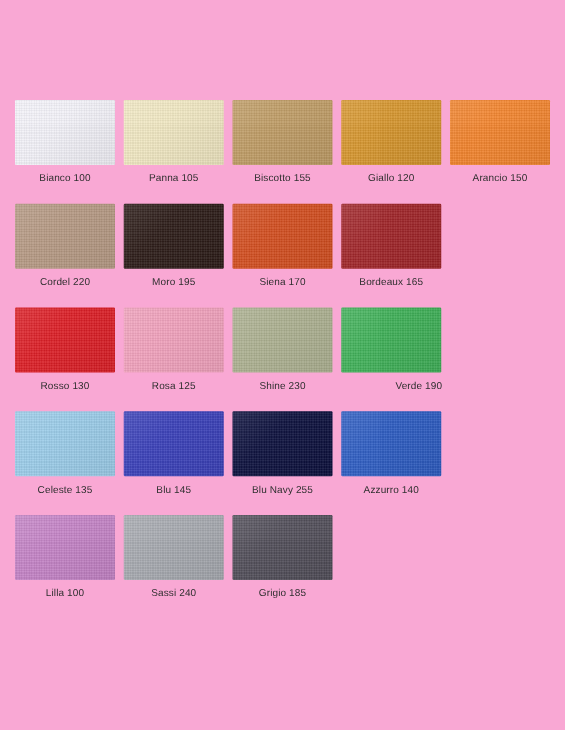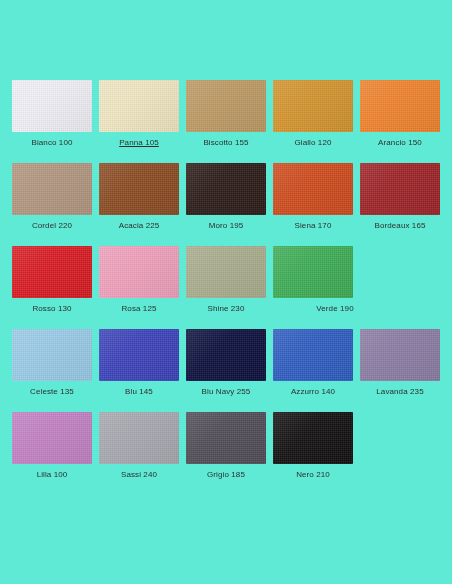--- a/index.html
+++ b/index.html
@@ -10,21 +10,21 @@
   body {
     width: 452px;
     height: 584px;
     font-family: "Liberation Sans", sans-serif;
     overflow: hidden;
   }
   #swatch-sheet {
     position: relative;
     width: 452px;
     height: 584px;
-    background: #5eead4;
+    background: #f9a8d4;
     box-sizing: border-box;
     padding-top: 80px;
   }
   .swatch-row {
     display: flex;
     flex-direction: row;
     justify-content: flex-start;
     margin-left: 12px;
     margin-bottom: 15px;
   }
@@ -87,43 +87,39 @@
 
 <div id="swatch-sheet">
 
 <div class="swatch-row">
       <div class="swatch-cell">
         <div class="swatch-chip" style="background-color: rgb(241, 240, 247);"></div>
         <div class="swatch-label" style="color: rgb(47, 47, 47);">Bianco 100</div>
       </div>
       <div class="swatch-cell">
         <div class="swatch-chip" style="background-color: rgb(240, 231, 194);"></div>
-        <div class="swatch-label" style="color: rgb(47, 47, 47); text-decoration: underline;">Panna 105</div>
+        <div class="swatch-label" style="color: rgb(47, 47, 47);">Panna 105</div>
       </div>
       <div class="swatch-cell">
         <div class="swatch-chip" style="background-color: rgb(189, 154, 99);"></div>
         <div class="swatch-label" style="color: rgb(47, 47, 47);">Biscotto 155</div>
       </div>
       <div class="swatch-cell">
         <div class="swatch-chip" style="background-color: rgb(212, 148, 44);"></div>
         <div class="swatch-label" style="color: rgb(47, 47, 47);">Giallo 120</div>
       </div>
       <div class="swatch-cell">
         <div class="swatch-chip" style="background-color: rgb(240, 130, 43);"></div>
         <div class="swatch-label" style="color: rgb(47, 47, 47);">Arancio 150</div>
       </div>
     </div>
     <div class="swatch-row">
       <div class="swatch-cell">
         <div class="swatch-chip" style="background-color: rgb(178, 150, 128);"></div>
         <div class="swatch-label" style="color: rgb(47, 47, 47);">Cordel 220</div>
-      </div>
-      <div class="swatch-cell">
-        <div class="swatch-chip" style="background-color: rgb(139, 74, 34);"></div>
-        <div class="swatch-label" style="color: rgb(47, 47, 47);">Acacia 225</div>
       </div>
       <div class="swatch-cell">
         <div class="swatch-chip" style="background-color: rgb(42, 26, 22);"></div>
         <div class="swatch-label" style="color: rgb(47, 47, 47);">Moro 195</div>
       </div>
       <div class="swatch-cell">
         <div class="swatch-chip" style="background-color: rgb(207, 74, 27);"></div>
         <div class="swatch-label" style="color: rgb(47, 47, 47);">Siena 170</div>
       </div>
       <div class="swatch-cell">
@@ -159,36 +155,28 @@
         <div class="swatch-label" style="color: rgb(47, 47, 47);">Blu 145</div>
       </div>
       <div class="swatch-cell">
         <div class="swatch-chip" style="background-color: rgb(11, 15, 60);"></div>
         <div class="swatch-label" style="color: rgb(47, 47, 47);">Blu Navy 255</div>
       </div>
       <div class="swatch-cell">
         <div class="swatch-chip" style="background-color: rgb(45, 92, 193);"></div>
         <div class="swatch-label" style="color: rgb(47, 47, 47);">Azzurro 140</div>
       </div>
-      <div class="swatch-cell">
-        <div class="swatch-chip" style="background-color: rgb(139, 124, 164);"></div>
-        <div class="swatch-label" style="color: rgb(47, 47, 47);">Lavanda 235</div>
-      </div>
     </div>
     <div class="swatch-row">
       <div class="swatch-cell">
         <div class="swatch-chip" style="background-color: rgb(194, 129, 196);"></div>
         <div class="swatch-label" style="color: rgb(47, 47, 47);">Lilla 100</div>
       </div>
       <div class="swatch-cell">
         <div class="swatch-chip" style="background-color: rgb(166, 169, 175);"></div>
         <div class="swatch-label" style="color: rgb(47, 47, 47);">Sassi 240</div>
       </div>
       <div class="swatch-cell">
         <div class="swatch-chip" style="background-color: rgb(79, 76, 87);"></div>
         <div class="swatch-label" style="color: rgb(47, 47, 47);">Grigio 185</div>
       </div>
-      <div class="swatch-cell">
-        <div class="swatch-chip" style="background-color: rgb(18, 15, 16);"></div>
-        <div class="swatch-label" style="color: rgb(47, 47, 47);">Nero 210</div>
-      </div>
     </div>
   </div>
 
 </body></html>

